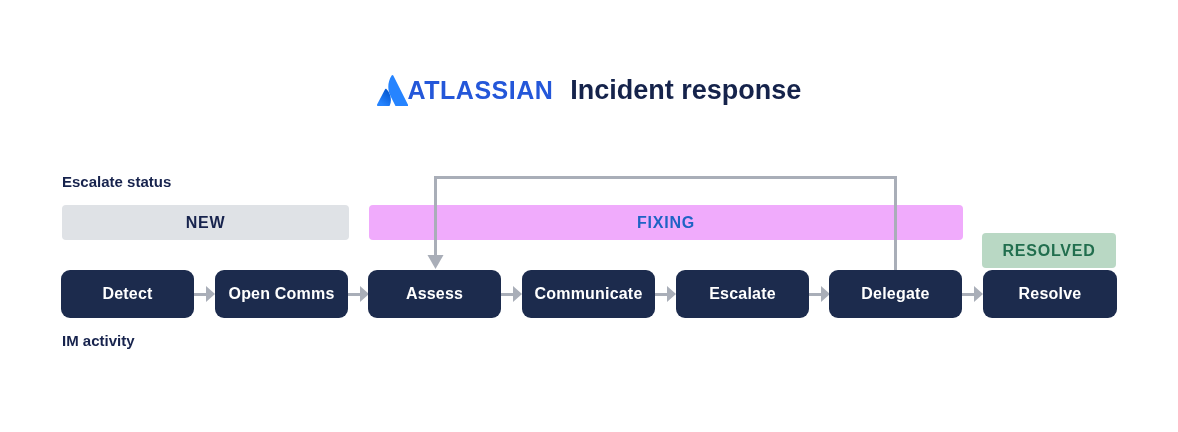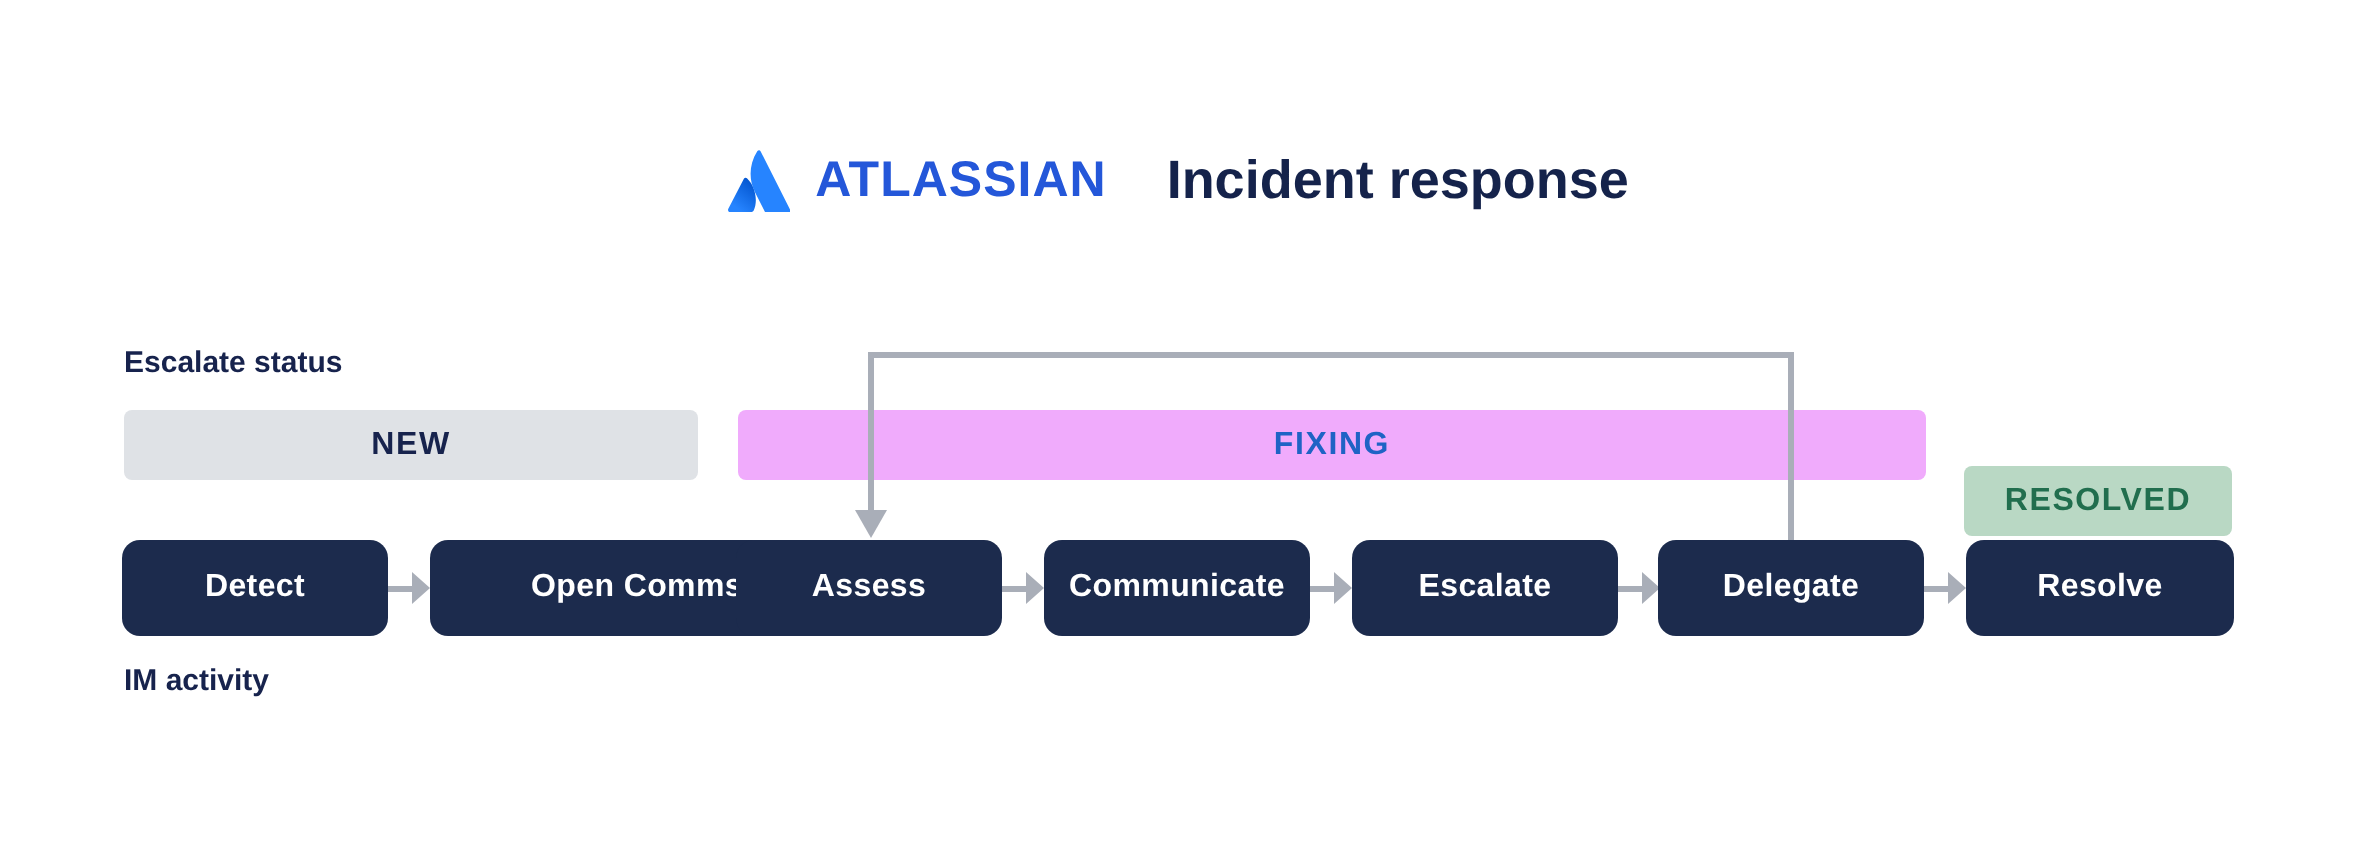--- a/index.html
+++ b/index.html
@@ -12,21 +12,20 @@
     font-family: "Liberation Sans", sans-serif;
   }
 
   
   .header {
     position: absolute;
     top: 68px; left: 0; right: 0;
     display: flex;
     align-items: center;
     justify-content: center;
-    gap: 13px;
     height: 44px;
   }
   .logo-mark { display: inline-flex; align-items: center; }
   .brand {
     font-size: 25px;
     font-weight: 800;
     letter-spacing: 0.5px;
     color: #2457d9;
   }
   .page-title {
@@ -85,21 +84,21 @@
     display: flex;
     align-items: center;
     justify-content: center;
     color: #ffffff;
     font-size: 16px;
     font-weight: 700;
     letter-spacing: 0.2px;
     z-index: 3;
   }
   .s0 { left: 61px; }
-  .s1 { left: 215px; padding-left: 37px; }
+  .s1 { left: 215px; }
   .s2 { left: 368px; }
   .s3 { left: 522px; }
   .s4 { left: 676px; }
   .s5 { left: 829px; }
   .s6 { left: 983px; width: 134px; }
 
   
   .connector {
     position: absolute;
     top: 286px;

